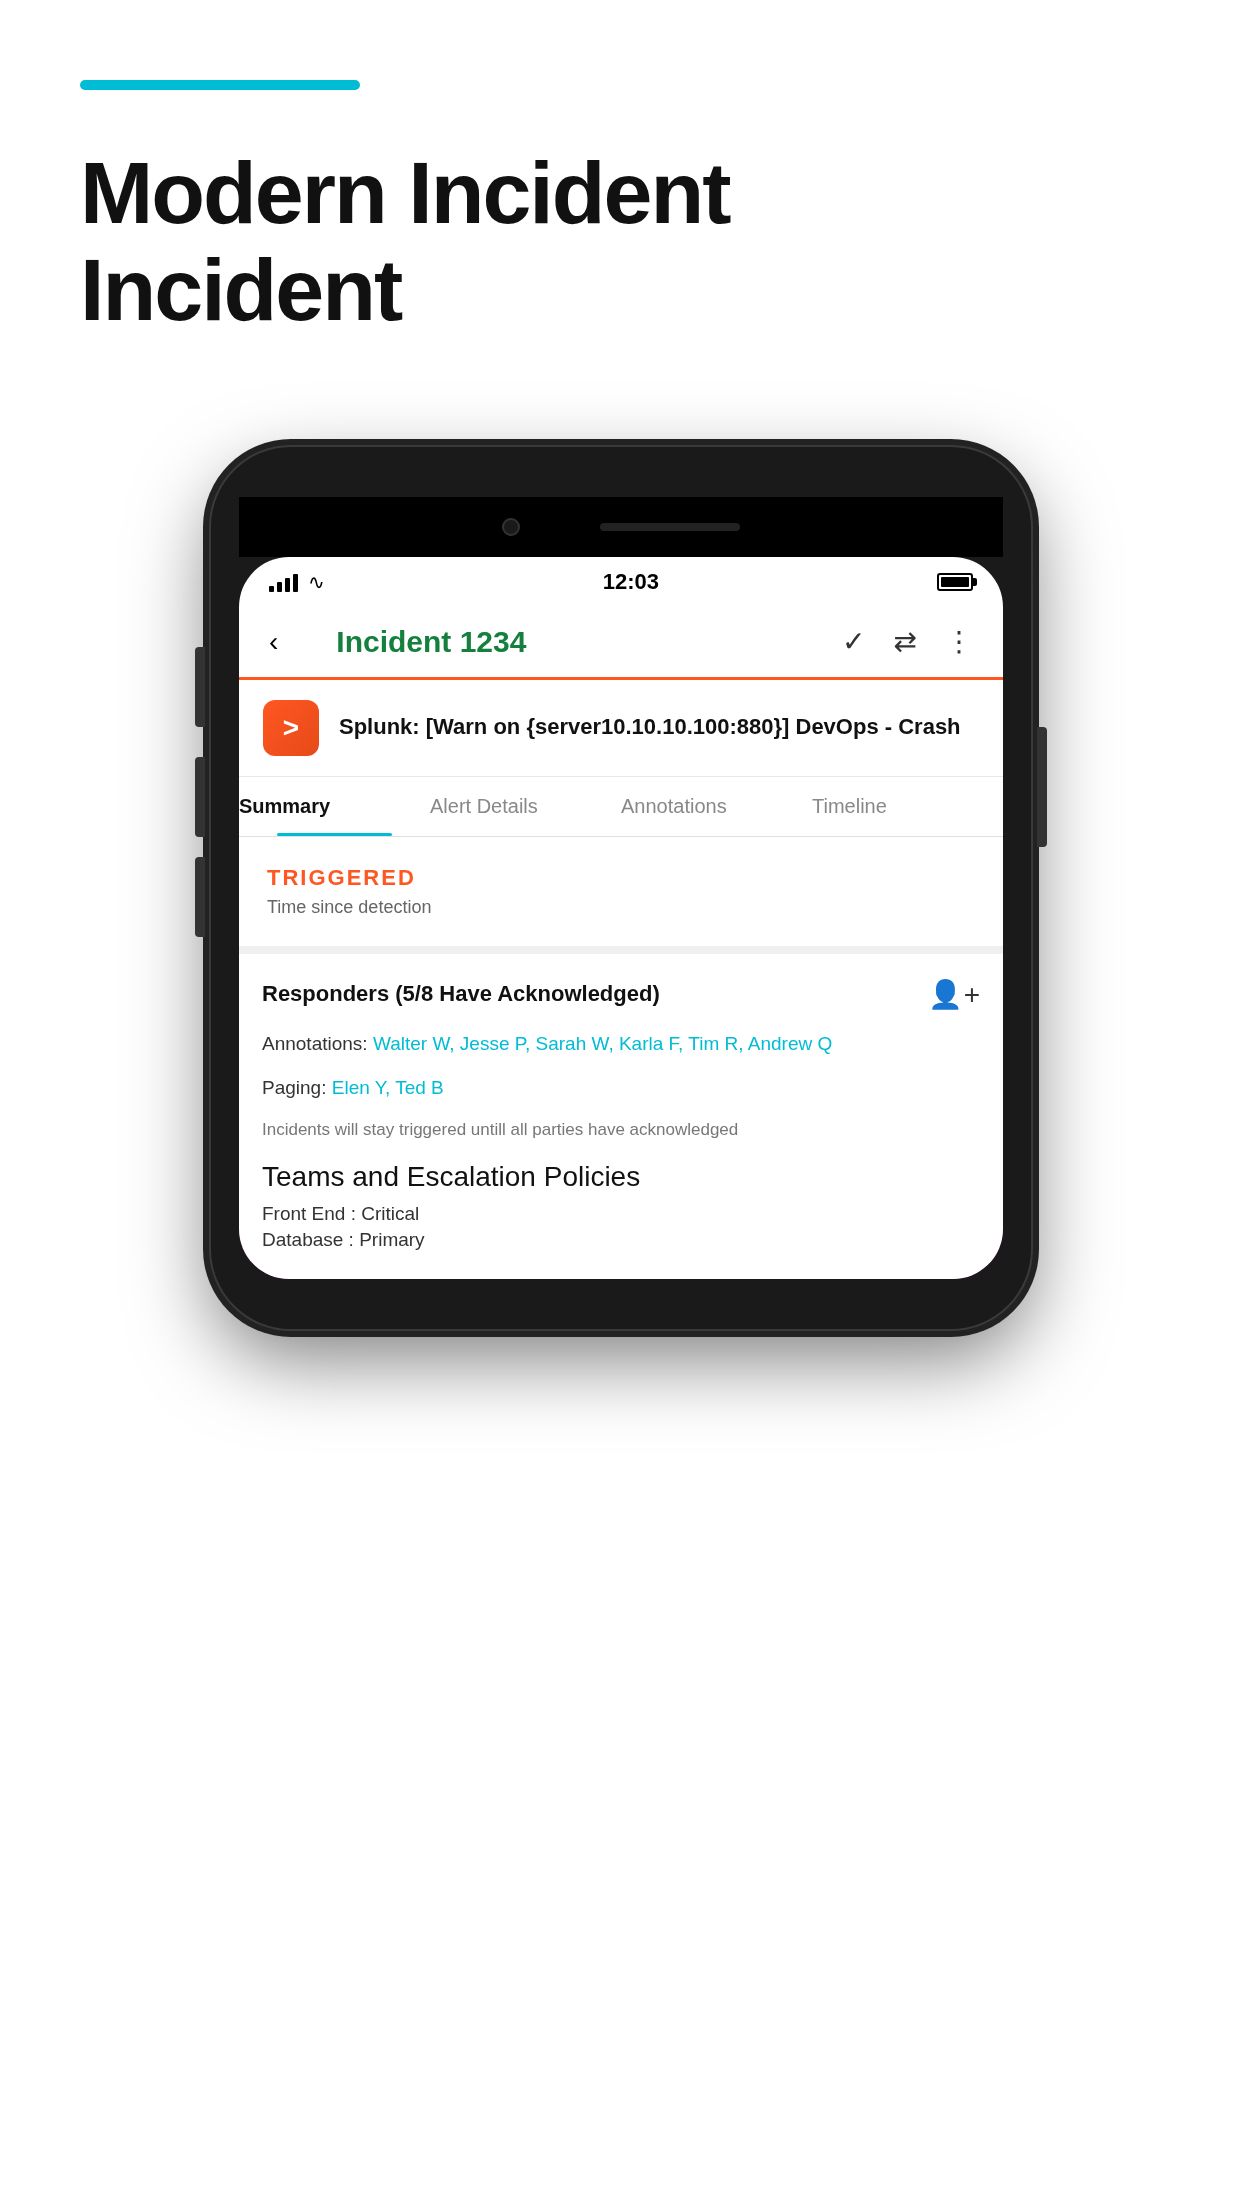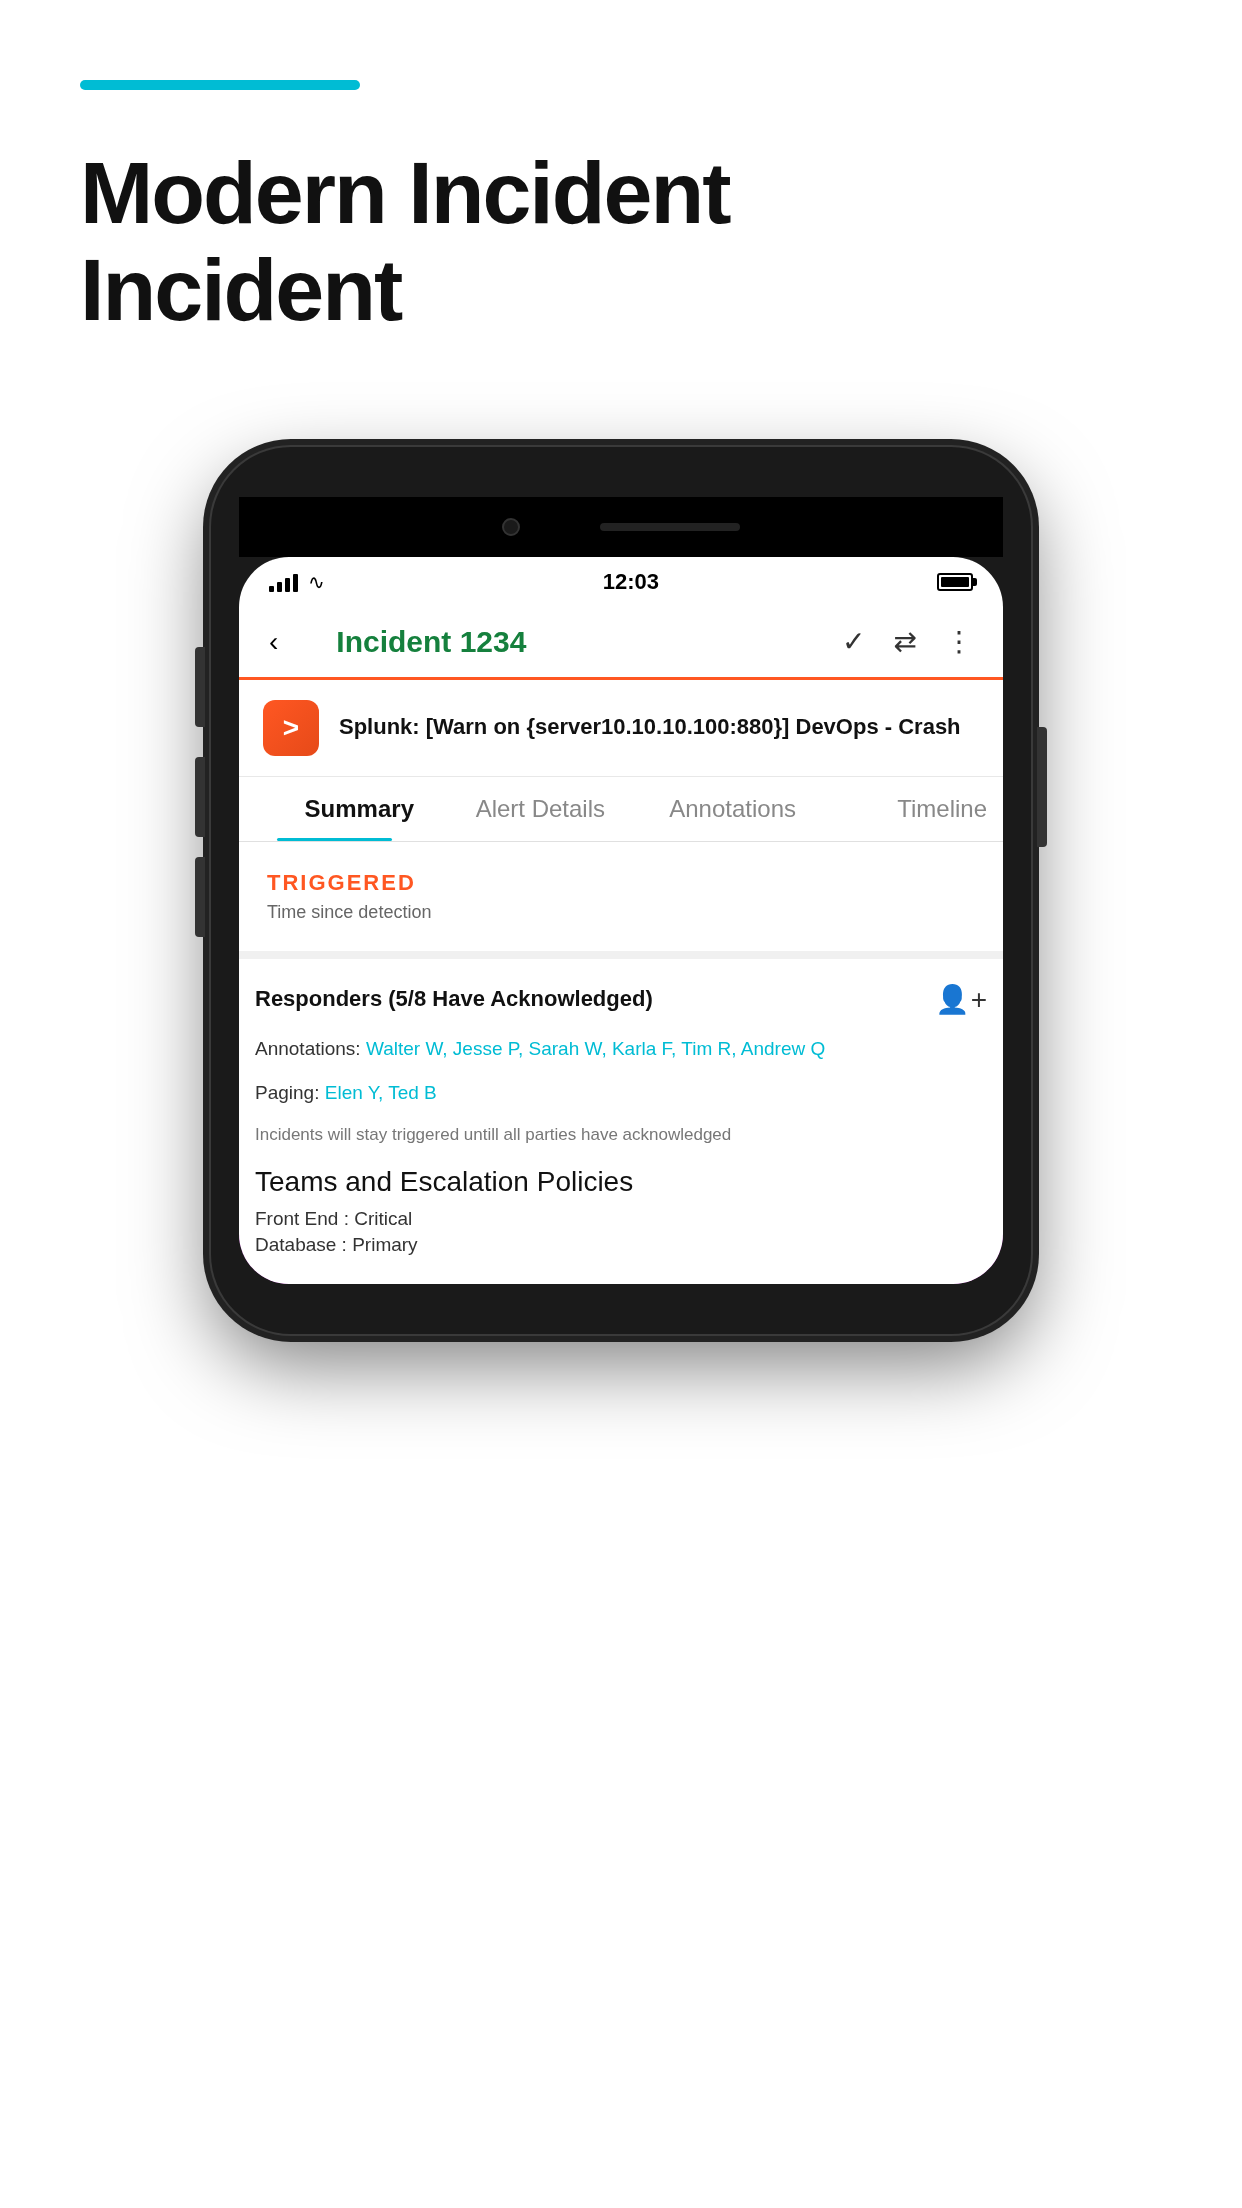--- a/index.html
+++ b/index.html
@@ -265,26 +265,26 @@
     }
 
     
     .tabs-bar {
       background: #ffffff;
       display: flex;
       border-bottom: 1px solid #e0e0e0;
     }
 
     .tab-item {
-      padding: 18px 16px;
-      font-size: 24px;
+      padding: 18px 0;
+      font-size: 20px;
       color: #888;
       font-weight: 500;
       flex: 1;
-      text-align: right;
+      text-align: left;
       position: relative;
     }
 
     .tab-item.active {
       color: #111;
       font-weight: 700;
     }
 
     .tab-item.active::after {
       content: '';
@@ -332,21 +332,21 @@
     }
 
     .time-label {
       font-size: 18px;
       color: #666;
     }
 
     
     .responders-card {
       background: #ffffff;
-      padding: 24px 16px;
+      padding: 24px 23px;
     }
 
     .responders-header {
       display: flex;
       align-items: center;
       justify-content: space-between;
       margin-bottom: 18px;
     }
 
     .responders-title {

